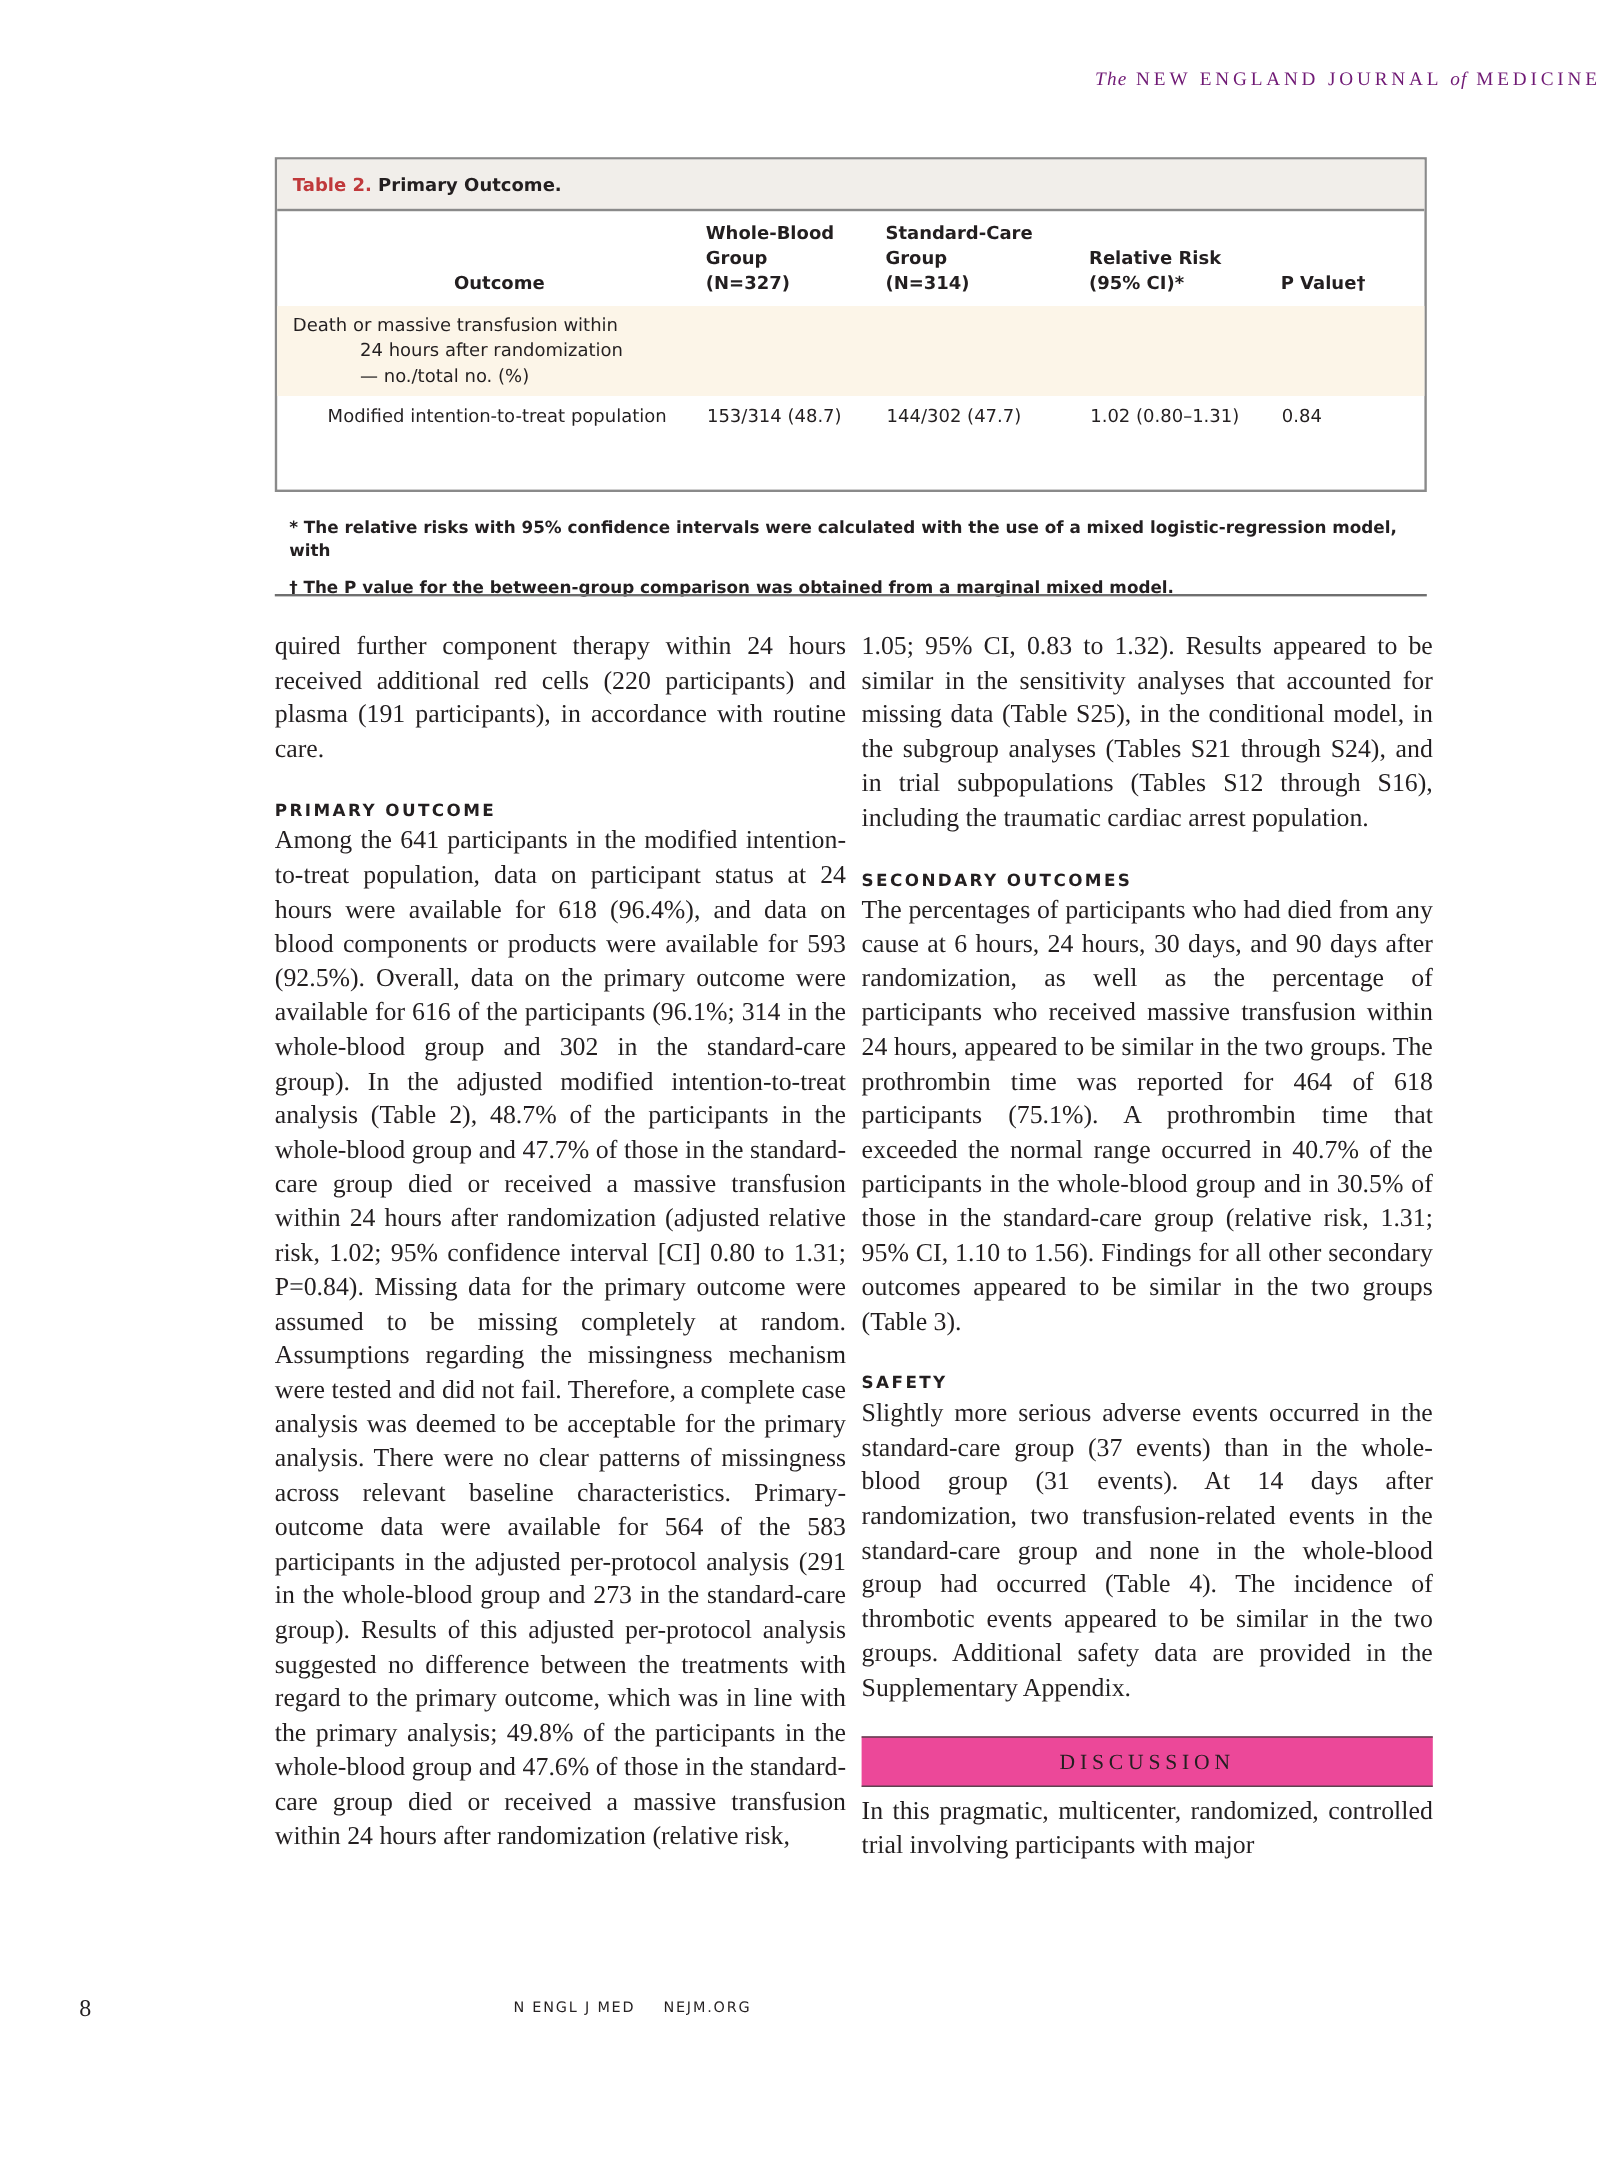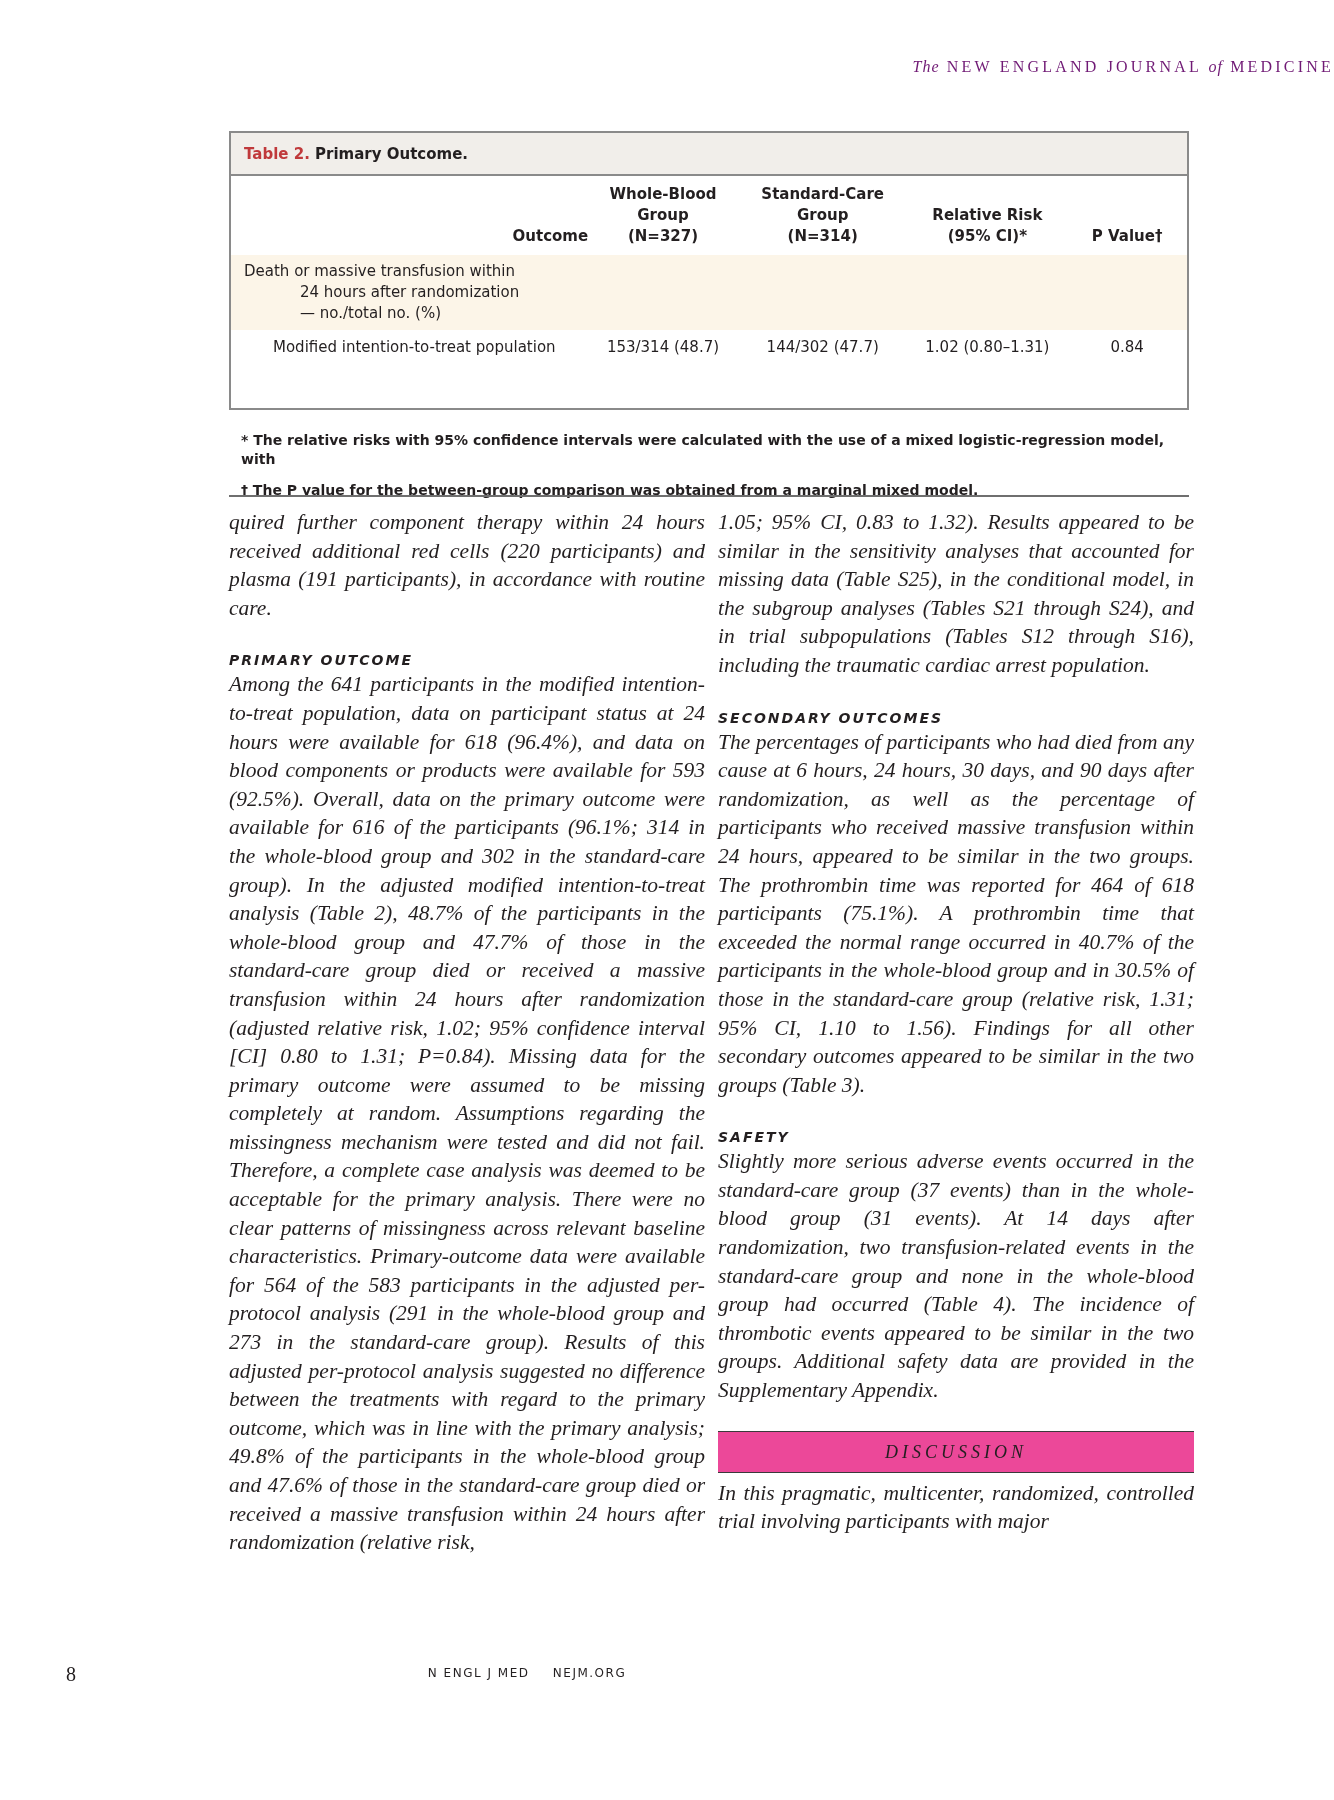--- a/index.html
+++ b/index.html
@@ -21,37 +21,37 @@
     font-family: "DejaVu Sans", sans-serif; color: #231f20;
   }
   .table-title-bar {
     height: 43px; background: #f1eeea; border-bottom: 2px solid #8a8a8a;
     box-sizing: border-box; padding: 12px 0 0 13px; font-size: 15px; font-weight: bold;
   }
   .table-title-bar .tnum { color: #c0393b; }
   table.t2 { border-collapse: collapse; width: 100%; font-size: 15px; }
   table.t2 th { font-weight: bold; vertical-align: bottom; line-height: 21px; padding: 8px 0 8px 0; }
   table.t2 td { line-height: 21px; }
-  .col-outcome { text-align: right; padding-left: 13px !important; width: 345px; }
-  .col-c { text-align: center; }
+  .col-outcome { text-align: center; padding-left: 13px !important; width: 345px; }
+  .col-c { text-align: left; }
   .band { background: #fcf5e8; }
   .row-group td { padding: 6px 0 6px 13px; vertical-align: top; height: 63px; }
   .indent2 { padding-left: 56px; display: block; }
   .row-data td { height: 32px; }
   .row-data td.sub { padding-left: 42px; }
   .footnotes {
     position: absolute; left: 229px; top: 419px; width: 960px;
     font-family: "DejaVu Sans", sans-serif; font-size: 14px; line-height: 19px; color: #231f20;
   }
   .footnotes p { margin: 12px; font-weight: bold; }
   .fn-indent { padding-left: 14px; }
   .fn-rule { position: absolute; left: 229px; top: 495px; width: 960px; height: 2px; background: #6f6f6f; }
 
   
-  .col { position: absolute; top: 508px; width: 476px; font-size: 21.5px; line-height: 28.6px; text-align: justify; font-style: italic; }
+  .col { position: absolute; top: 524px; width: 476px; font-size: 21.5px; line-height: 28.6px; text-align: justify; }
   .col-left { left: 229px; }
   .col-right { left: 718px; }
   .col p { margin: 0; }
   .sec-head {
     font-family: "DejaVu Sans", sans-serif; font-weight: bold; font-size: 14px;
     letter-spacing: 2px; line-height: 20px; margin: 0; padding: 0;
   }
   .gap { height: 28px; }
   .disc-box {
     margin-top: 26px; border-top: 1.5px solid #3a3a3a; border-bottom: 1.5px solid #3a3a3a;

